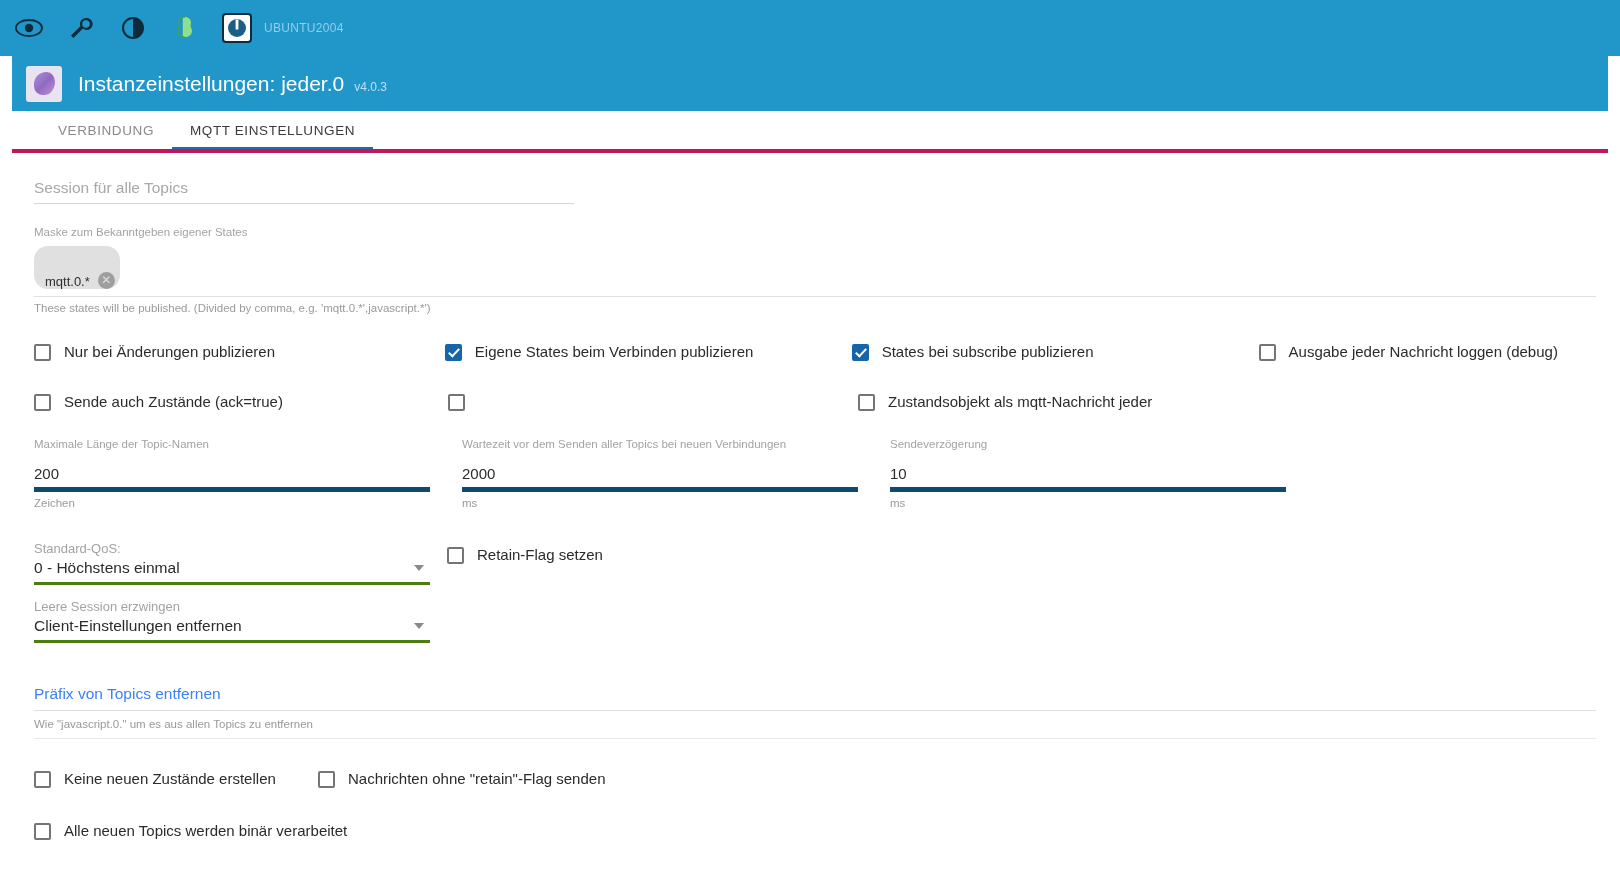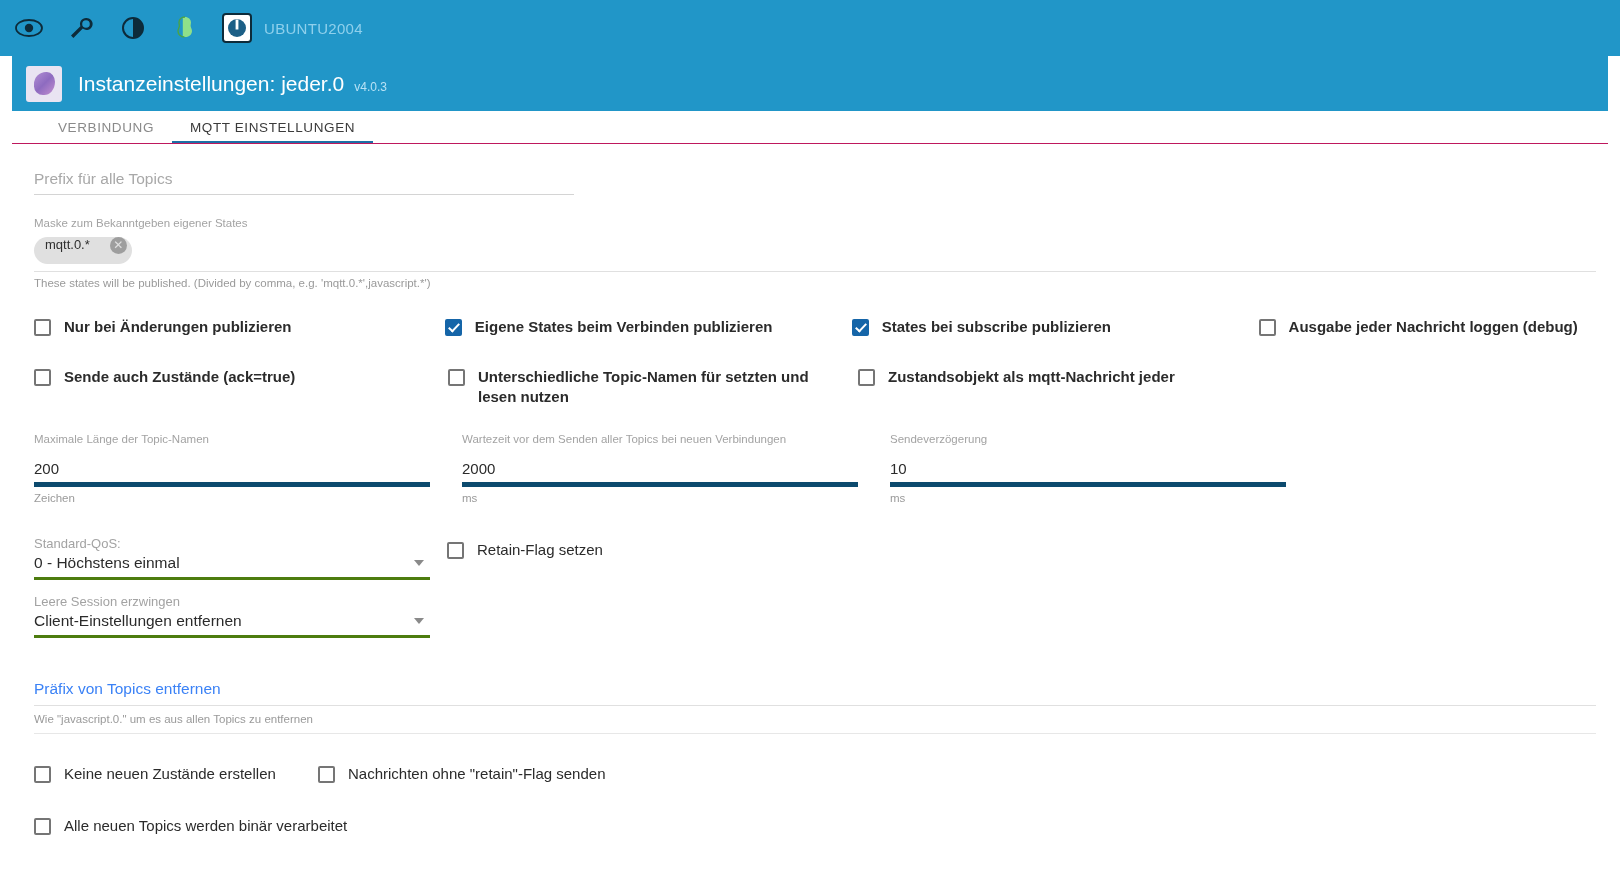--- a/index.html
+++ b/index.html
@@ -27,21 +27,21 @@
   .topbar .tb-icon {
     width: 30px;
     height: 30px;
     display: flex;
     align-items: center;
     justify-content: center;
     color: #0d2b3a;
   }
   .topbar .tb-label {
     color: #8fd0ec;
-    font-size: 15px;
+    font-size: 12px;
     letter-spacing: .3px;
     margin-left: -10px;
   }
 
   
   .app-wrap {
     padding: 0 12px 0 12px;
     box-sizing: border-box;
   }
   .app-header {
@@ -78,22 +78,22 @@
     font-size: 12px;
     margin-left: -6px;
     align-self: center;
     padding-top: 7px;
   }
 
   
   .tabs {
     display: flex;
     align-items: stretch;
-    border-bottom: 1px solid #be185d;
-    height: 33px;
+    border-bottom: 4px solid #be185d;
+    height: 42px;
     padding-left: 28px;
     box-sizing: border-box;
   }
   .tab {
     display: flex;
     align-items: center;
     padding: 0 18px;
     font-size: 13.5px;
     letter-spacing: .6px;
     color: #8a8a8a;
@@ -143,24 +143,24 @@
     margin-top: 8px;
     display: flex;
     align-items: center;
     gap: 8px;
     padding-bottom: 7px;
     border-bottom: 1px solid #e0e0e0;
     width: 1562px;
   }
   .chip {
     display: inline-flex;
-    align-items: flex-start;
-    gap: 20px;
+    align-items: flex-end;
+    gap: 8px;
     height: 27px;
-    padding: 0 5px 0 11px;
+    padding: 16px 5px 0 11px;
     border-radius: 14px;
     background: #e0e0e0;
     font-size: 13px;
     color: #2f2f2f;
   }
   .chip-x {
     width: 17px;
     height: 17px;
     border-radius: 50%;
     background: #9e9e9e;
@@ -174,21 +174,20 @@
   .chip-help {
     font-size: 11.5px;
     color: #9a9a9a;
     margin-top: 5px;
   }
 
   
   .cb-grid {
     display: flex;
     align-items: flex-start;
-    font-weight: bold;
   }
   .cb-col-1 { width: 414px; }
   .cb-col-2 { width: 410px; }
   .cb-col-3 { width: 410px; }
   .cb-col-4 { width: 330px; }
 
   .cb {
     display: flex;
     align-items: flex-start;
     gap: 13px;
@@ -357,21 +356,21 @@
   </div>
 
   <div class="tabs">
     <button class="tab">VERBINDUNG</button>
     <button class="tab active">MQTT EINSTELLUNGEN</button>
   </div>
 
   <div class="content">
 
     <div class="prefix-field">
-      <div class="field-placeholder">Prefix für alle Topics</div>
+      <div class="field-placeholder">Session für alle Topics</div>
     </div>
 
     <div class="chip-label">Maske zum Bekanntgeben eigener States</div>
     <div class="chip-row">
       <span class="chip">
         <span>mqtt.0.*</span>
         <span class="chip-x">✕</span>
       </span>
     </div>
     <div class="chip-help">These states will be published. (Divided by comma, e.g. 'mqtt.0.*',javascript.*')</div>
@@ -406,21 +405,20 @@
     <div class="cb-grid row-checkboxes-2">
       <div class="cb-col-1">
         <label class="cb">
           <span class="cb-box"></span>
           <span class="cb-text">Sende auch Zustände (ack=true)</span>
         </label>
       </div>
       <div class="cb-col-2">
         <label class="cb">
           <span class="cb-box"></span>
-          <span class="cb-text">Unterschiedliche Topic-Namen für setzten und lesen nutzen</span>
         </label>
       </div>
       <div class="cb-col-3">
         <label class="cb">
           <span class="cb-box"></span>
           <span class="cb-text">Zustandsobjekt als mqtt-Nachricht jeder</span>
         </label>
       </div>
     </div>
 

